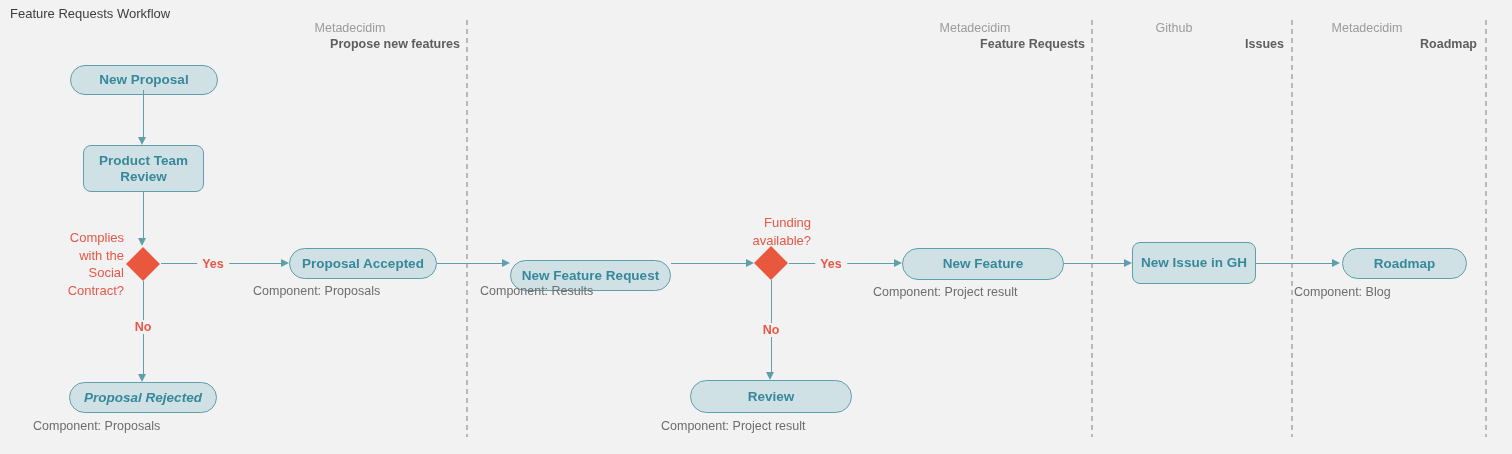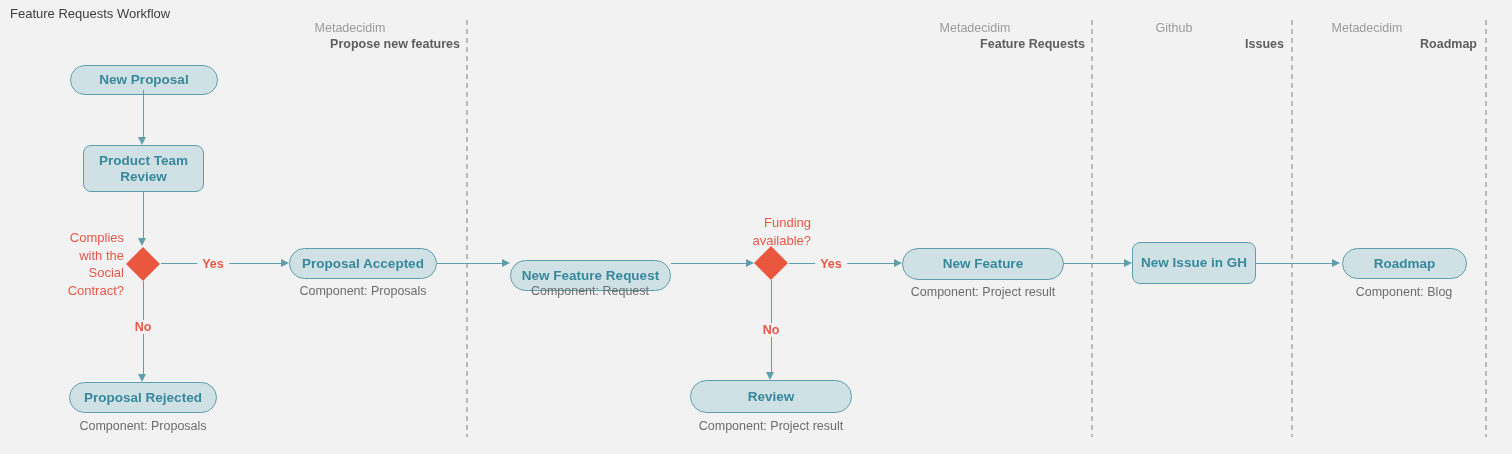--- a/index.html
+++ b/index.html
@@ -52,21 +52,21 @@
     align-items: center;
     justify-content: center;
     text-align: center;
     line-height: 16px;
   }
   .pill { border-radius: 18px; }
   .rect { border-radius: 8px; }
   .caption {
     position: absolute;
     width: 220px;
-    text-align: center;
+    text-align: left;
     font-size: 12.5px;
     color: #6d6d6d;
   }
   
   .diamond {
     position: absolute;
     width: 24px; height: 24px;
     background: #e9573f;
     transform: rotate(45deg);
   }
@@ -149,37 +149,37 @@
   <div class="decision-label" style="left:56px; top:229px; width:68px;">Complies with the Social Contract?</div>
 
   <div class="hline" style="left:161px; top:262.5px; width:122px;"></div>
   <div class="arrow-right" style="left:281px; top:259px;"></div>
   <div class="edge-label" style="left:213px; top:264px;">Yes</div>
 
   <div class="vline" style="left:142.5px; top:281px; height:94px;"></div>
   <div class="arrow-down" style="left:138px; top:374px;"></div>
   <div class="edge-label" style="left:143px; top:327px;">No</div>
 
-  <div class="node pill" style="left:69px; top:382px; width:148px; height:31px;">
+  <div class="node pill" style="left:69px; top:382px; width:148px; height:31px;font-style:italic;">
     <span>Proposal Rejected</span>
   </div>
   <div class="caption" style="left:33px; top:419px;">Component: Proposals</div>
 
   <div class="node pill" style="left:289px; top:248px; width:148px; height:31px;">
     <span>Proposal Accepted</span>
   </div>
   <div class="caption" style="left:253px; top:284px;">Component: Proposals</div>
 
   <div class="hline" style="left:437px; top:262.5px; width:65px;"></div>
   <div class="arrow-right" style="left:502px; top:259px;"></div>
 
   <div class="node pill" style="left:510px; top:252px; width:161px; height:31px;margin-top:8px;">
     <span>New Feature Request</span>
   </div>
-  <div class="caption" style="left:480px; top:284px;">Component: Request</div>
+  <div class="caption" style="left:480px; top:284px;">Component: Results</div>
 
   <div class="hline" style="left:671px; top:262.5px; width:75px;"></div>
   <div class="arrow-right" style="left:746px; top:259px;"></div>
 
   <div class="diamond" style="left:759px; top:251px;"></div>
   <div class="decision-label" style="left:731px; top:214px; width:80px;">Funding available?</div>
 
   <div class="hline" style="left:789px; top:262.5px; width:105px;"></div>
   <div class="arrow-right" style="left:894px; top:259px;"></div>
   <div class="edge-label" style="left:831px; top:264px;">Yes</div>

